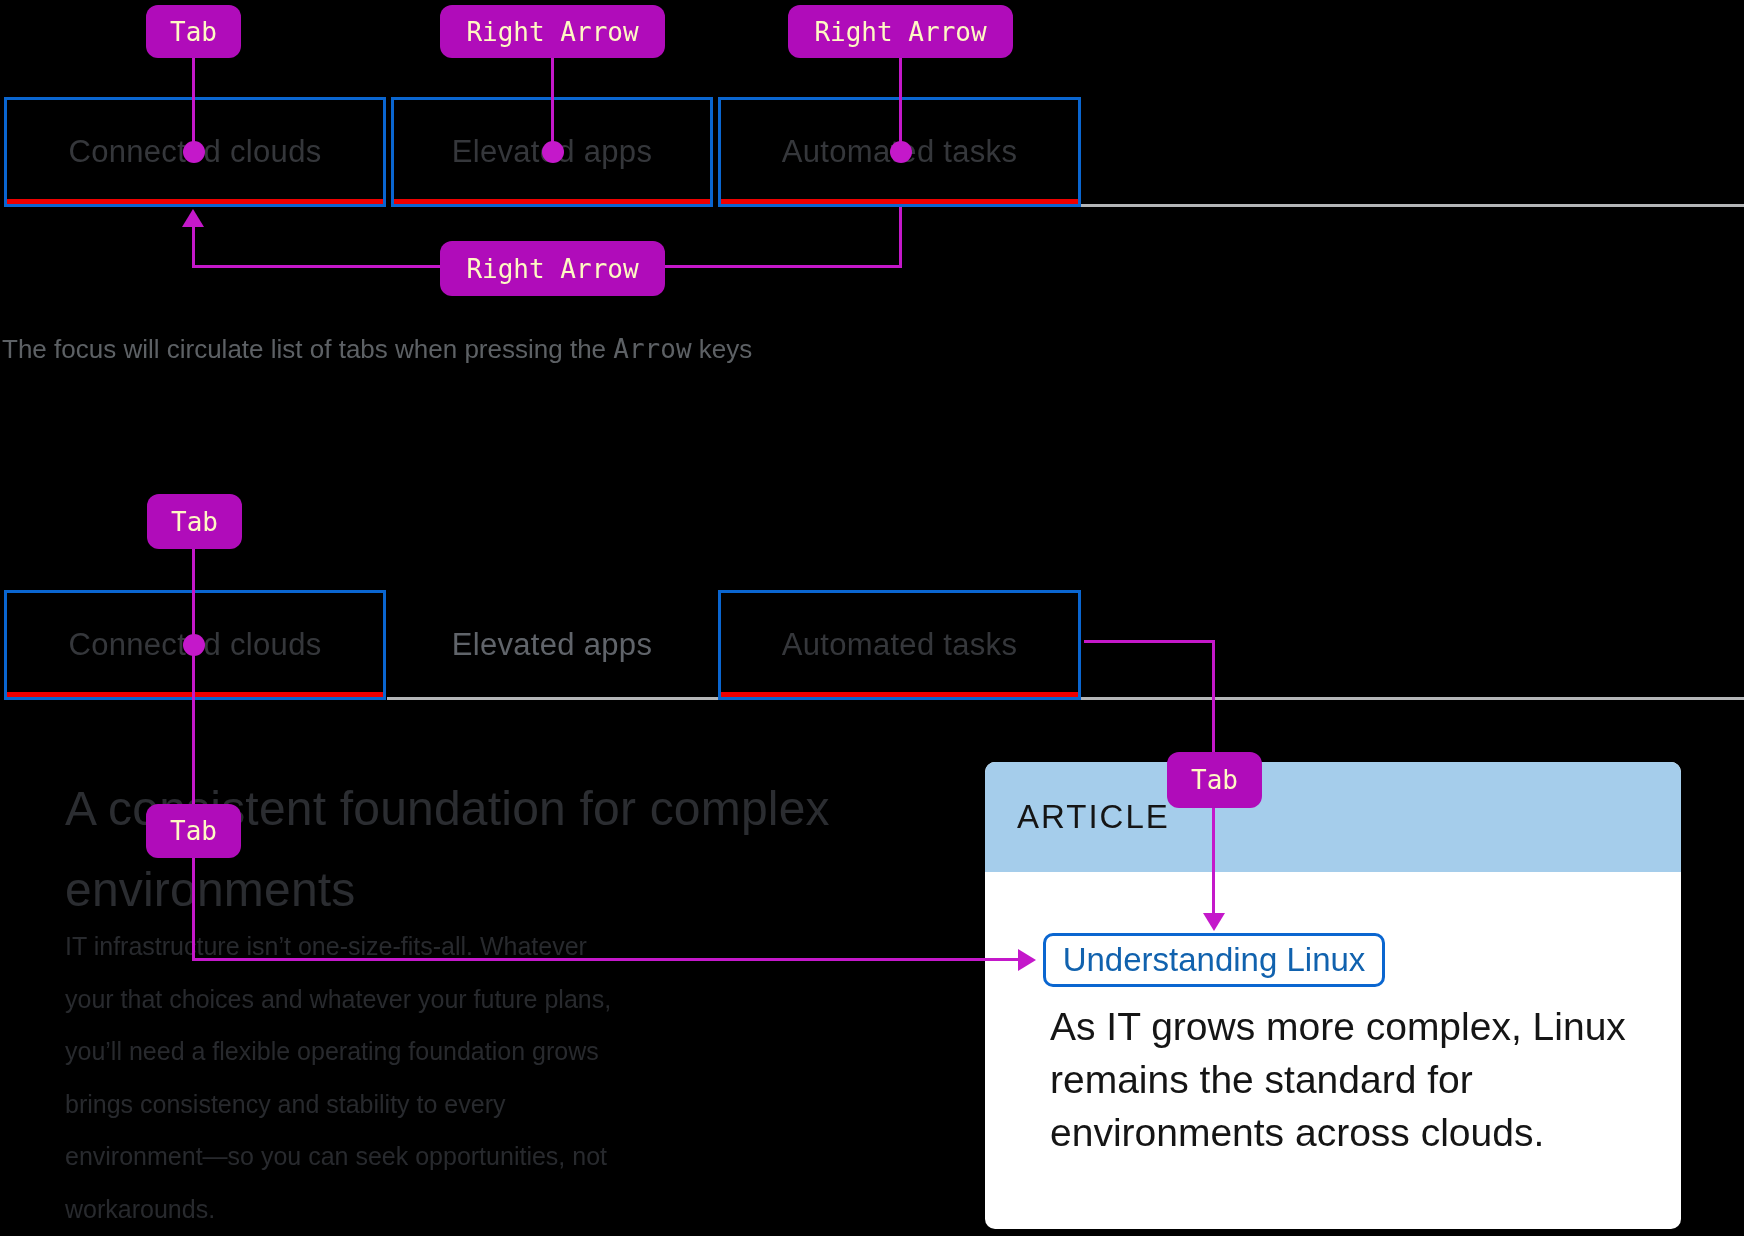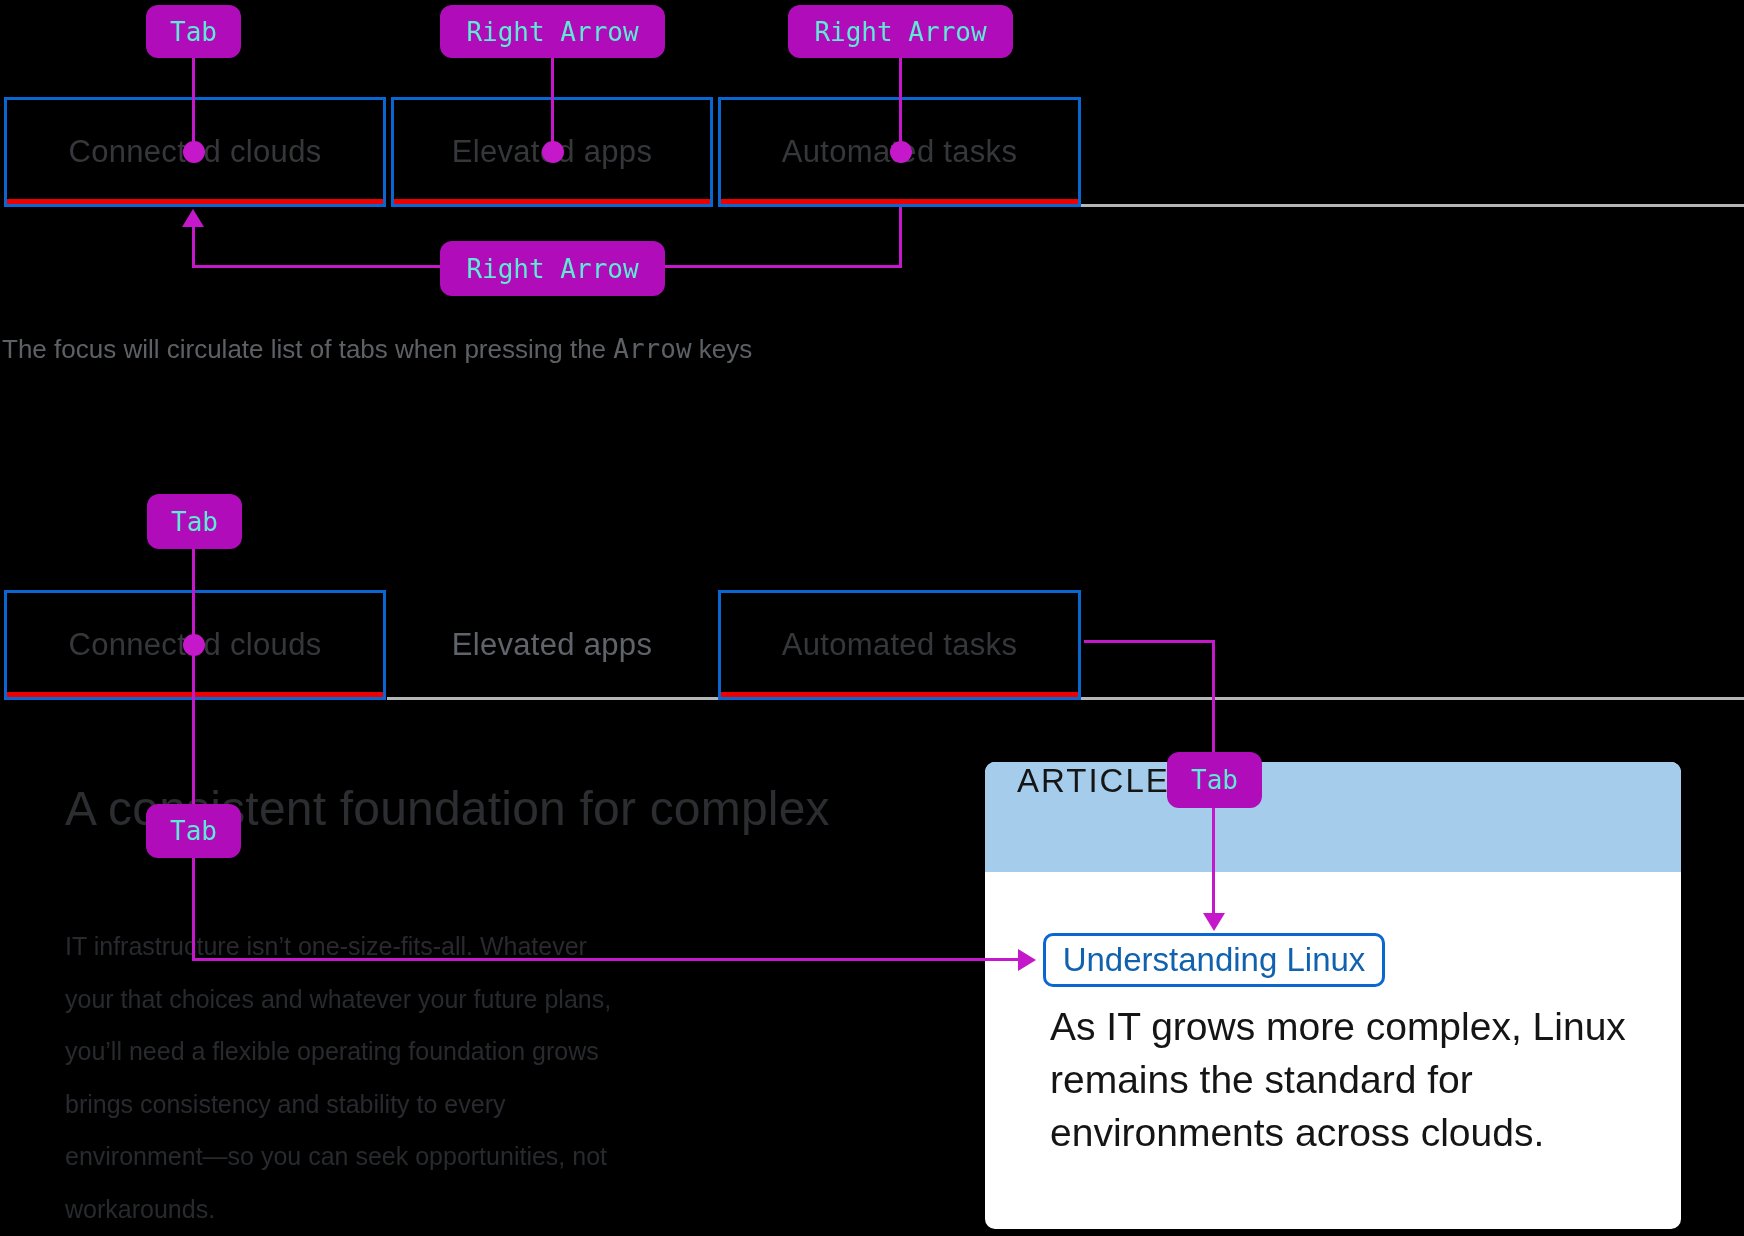--- a/index.html
+++ b/index.html
@@ -6,21 +6,21 @@
   #canvas{position:relative;width:1744px;height:1236px;background:var(--background,#000);
           font-family:"Liberation Sans",sans-serif;overflow:hidden;}
 
   
   .tabbox{position:absolute;border:3px solid var(--focus-blue,#0a66d0);box-sizing:border-box;
           display:flex;align-items:center;justify-content:center;}
   .tabbox .underline{position:absolute;left:0;right:0;bottom:0;height:5px;background:var(--underline-red,#ee0000);}
   .tablabel{font-size:31px;color:#35373b;letter-spacing:0.3px;}
   .tablabel.dim{color:#60646a;}
   .baseline{position:absolute;height:3px;background:var(--tabbar-gray,#b4b6b8);}
-  .badge{position:absolute;background:var(--magenta-badge,#b00cba);color:#5eead4;border-radius:12px;
+  .badge{position:absolute;background:var(--magenta-badge,#b00cba);color:#fef9c3;border-radius:12px;
          display:flex;align-items:center;justify-content:center;
          font-family:"DejaVu Sans Mono",monospace;font-size:26px;z-index:6;}
   .mline{position:absolute;background:var(--magenta-line,#c418ca);z-index:4;}
   .dot{position:absolute;width:22px;height:22px;border-radius:50%;background:var(--magenta-line,#c418ca);z-index:5;}
   .arrow{position:absolute;width:0;height:0;z-index:5;}
   .arrow.up{border-left:11px solid transparent;border-right:11px solid transparent;
             border-bottom:18px solid var(--magenta-line,#c418ca);}
   .arrow.right{border-top:11px solid transparent;border-bottom:11px solid transparent;
             border-left:18px solid var(--magenta-line,#c418ca);}
   .arrow.down{border-left:11px solid transparent;border-right:11px solid transparent;
@@ -69,21 +69,21 @@
   .heading{position:absolute;left:65px;top:768px;font-size:48px;line-height:81px;
            font-weight:500;color:#2b2d31;letter-spacing:0.2px;}
   .para{position:absolute;left:65px;top:920px;font-size:25px;line-height:52.6px;
         color:#282a2e;white-space:nowrap;}
 
   
   .card{position:absolute;left:985px;top:762px;width:696px;height:467px;background:#fff;
         border-radius:10px;z-index:3;}
   .card-header{position:absolute;left:0;top:0;right:0;height:110px;
         background:var(--card-header-blue,#a5cdeb);border-radius:10px 10px 0 0;
-        display:flex;}
+        display:flex;align-items:center;}
   .card-header-label{margin-left:32px;font-size:33px;letter-spacing:2px;color:#151515;}
   .card-link{position:absolute;left:58px;top:171px;width:342px;height:54px;box-sizing:border-box;
         border:3px solid var(--focus-blue,#0a66d0);border-radius:10px;
         display:flex;align-items:center;justify-content:center;
         font-size:33px;color:var(--link-blue,#1162ae);background:#fff;cursor:pointer;}
   .card-body{position:absolute;left:65px;top:238px;font-size:39px;line-height:53px;
         color:#151515;white-space:nowrap;}
 </style>
 </head>
 <body>
@@ -133,20 +133,21 @@
   <div class="r2-tab2label">
     <span class="tablabel dim">Elevated apps</span>
   </div>
   <div class="tabbox r2-tab3">
     <span class="tablabel">Automated tasks</span>
     <span class="underline"></span>
   </div>
 
   <div class="heading">
     <div>A consistent foundation for complex</div>
+    <div>environments</div>
   </div>
   <div class="para">
     <div>IT infrastructure isn’t one-size-fits-all. Whatever</div>
     <div>your that choices and whatever your future plans,</div>
     <div>you’ll need a flexible operating foundation grows</div>
     <div>brings consistency and stability to every</div>
     <div>environment—so you can seek opportunities, not</div>
     <div>workarounds.</div>
   </div>
 

